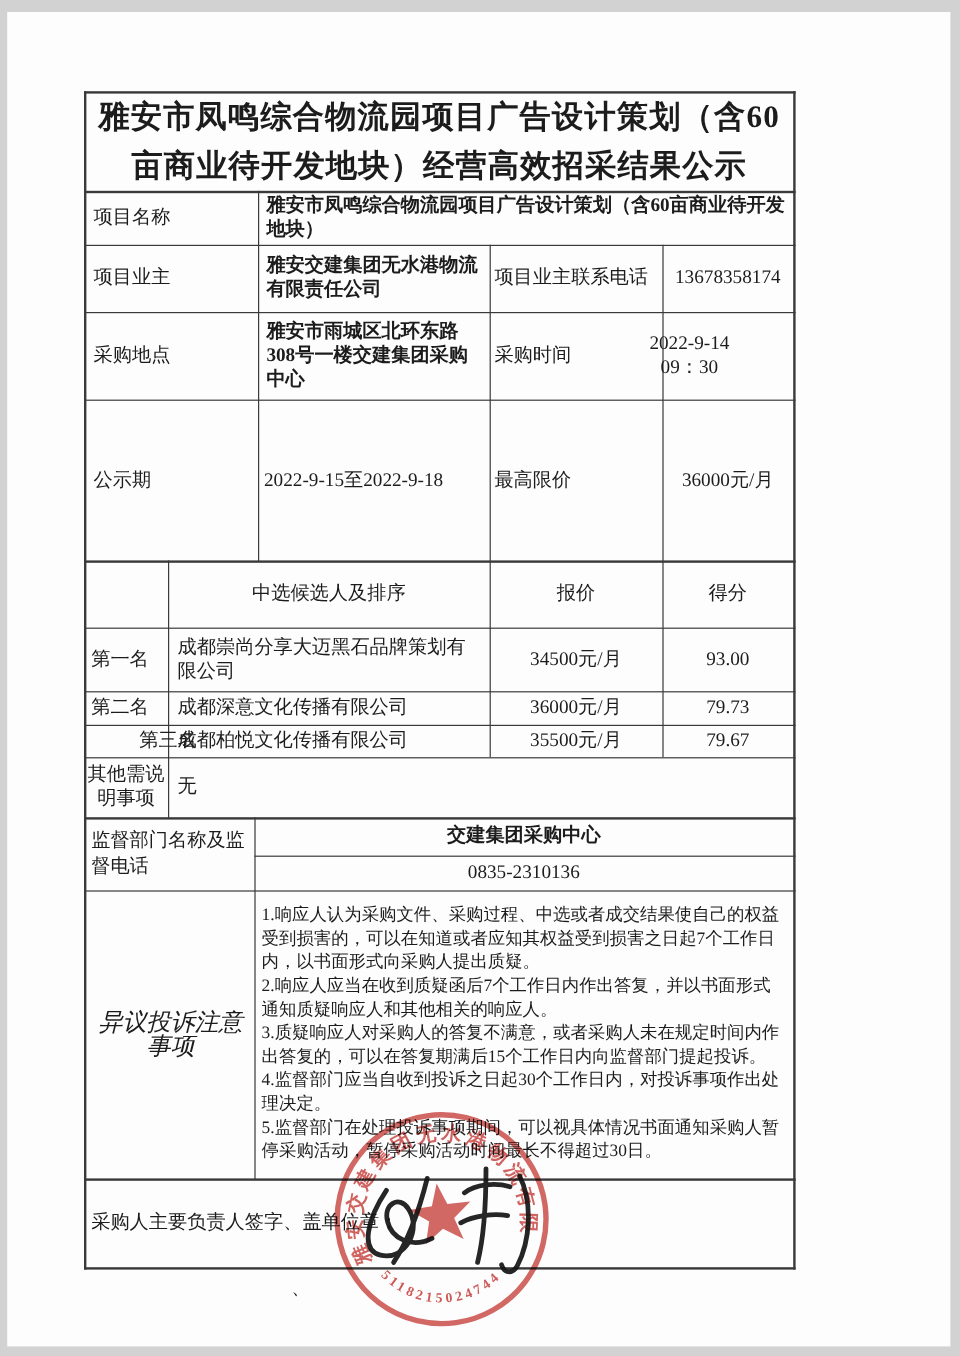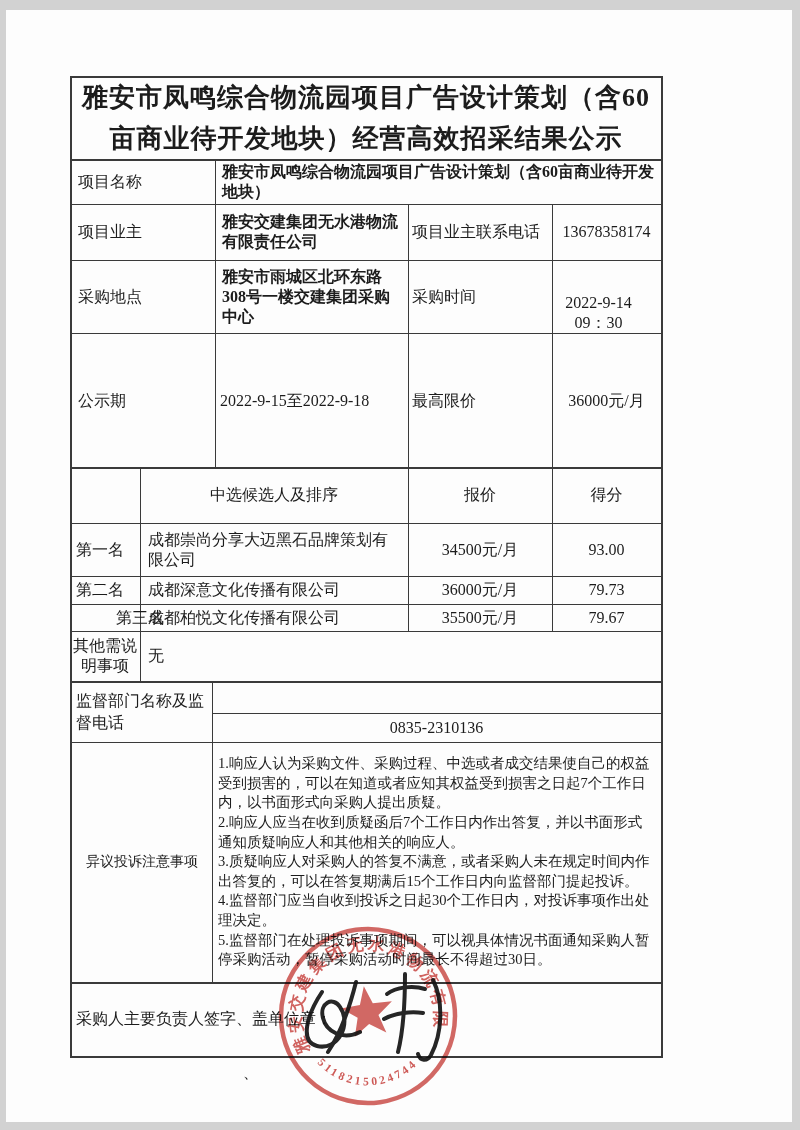--- a/index.html
+++ b/index.html
@@ -60,21 +60,21 @@
   <div class="cell lft" style="left:222px;top:160px;width:432px;height:44px;font-weight:bold;">雅安市凤鸣综合物流园项目广告设计策划（含60亩商业待开发地块）</div>
 
   <div class="cell lft" style="left:78px;top:204px;width:130px;height:56px;">项目业主</div>
   <div class="cell lft" style="left:222px;top:204px;width:180px;height:56px;font-weight:bold;">雅安交建集团无水港物流有限责任公司</div>
   <div class="cell lft" style="left:412px;top:204px;width:138px;height:56px;">项目业主联系电话</div>
   <div class="cell cntr" style="left:552px;top:204px;width:109px;height:56px;">13678358174</div>
 
   <div class="cell lft" style="left:78px;top:260px;width:130px;height:73px;">采购地点</div>
   <div class="cell lft" style="left:222px;top:260px;width:183px;height:73px;font-weight:bold;">雅安市雨城区北环东路308号一楼交建集团采购中心</div>
   <div class="cell lft" style="left:412px;top:260px;width:138px;height:73px;">采购时间</div>
-  <div class="cell cntr" style="left:544px;top:260px;width:109px;height:73px;align-items:flex-end;">
+  <div class="cell cntr" style="left:520px;top:260px;width:109px;height:73px;">
     <span><span>2022-9-14</span><br>
     <span>09：30</span></span>
   </div>
 
   <div class="cell lft" style="left:78px;top:333px;width:130px;height:135px;">公示期</div>
   <div class="cell lft" style="left:220px;top:333px;width:186px;height:135px;">2022-9-15至2022-9-18</div>
   <div class="cell lft" style="left:412px;top:333px;width:138px;height:135px;">最高限价</div>
   <div class="cell cntr" style="left:552px;top:333px;width:109px;height:135px;">36000元/月</div>
 
   <div class="cell cntr" style="left:140px;top:467px;width:268px;height:56px;">中选候选人及排序</div>
@@ -93,23 +93,24 @@
 
   <div class="cell lft" style="left:76px;top:604px;width:62px;height:27px;margin-left:40px;">第三名</div>
   <div class="cell lft" style="left:148px;top:604px;width:254px;height:27px;">成都柏悦文化传播有限公司</div>
   <div class="cell cntr" style="left:408px;top:604px;width:144px;height:27px;">35500元/月</div>
   <div class="cell cntr" style="left:552px;top:604px;width:109px;height:27px;">79.67</div>
 
   <div class="cell cntr" style="left:72px;top:631px;width:66px;height:50px;">其他需说明事项</div>
   <div class="cell lft" style="left:148px;top:631px;width:500px;height:50px;">无</div>
 
   <div class="cell lft" style="left:76px;top:681px;width:132px;height:61px;line-height:22px;">监督部门名称及监督电话</div>
+  <div class="cell cntr" style="left:212px;top:681px;width:449px;height:32px;font-weight:bold;">交建集团采购中心</div>
   <div class="cell cntr" style="left:212px;top:713px;width:449px;height:29px;">0835-2310136</div>
 
-  <div class="cell cntr" style="left:74px;top:742px;width:136px;height:240px;font-size:14px;">异议投诉注意事项</div>
+  <div class="cell cntr" style="left:74px;top:742px;width:136px;height:240px;font-size:20px;font-style:italic;">异议投诉注意事项</div>
   <div class="cell obj-items" style="left:218px;top:742px;width:438px;height:240px;align-items:stretch;">
     <div class="small">1.响应人认为采购文件、采购过程、中选或者成交结果使自己的权益受到损害的，可以在知道或者应知其权益受到损害之日起7个工作日内，以书面形式向采购人提出质疑。</div>
     <div class="small">2.响应人应当在收到质疑函后7个工作日内作出答复，并以书面形式通知质疑响应人和其他相关的响应人。</div>
     <div class="small">3.质疑响应人对采购人的答复不满意，或者采购人未在规定时间内作出答复的，可以在答复期满后15个工作日内向监督部门提起投诉。</div>
     <div class="small">4.监督部门应当自收到投诉之日起30个工作日内，对投诉事项作出处理决定。</div>
     <div class="small">5.监督部门在处理投诉事项期间，可以视具体情况书面通知采购人暂停采购活动，暂停采购活动时间最长不得超过30日。</div>
   </div>
 
   <div class="cell lft" style="left:76px;top:982px;width:320px;height:74px;">采购人主要负责人签字、盖单位章：</div>
   <div id="stray">、</div>

